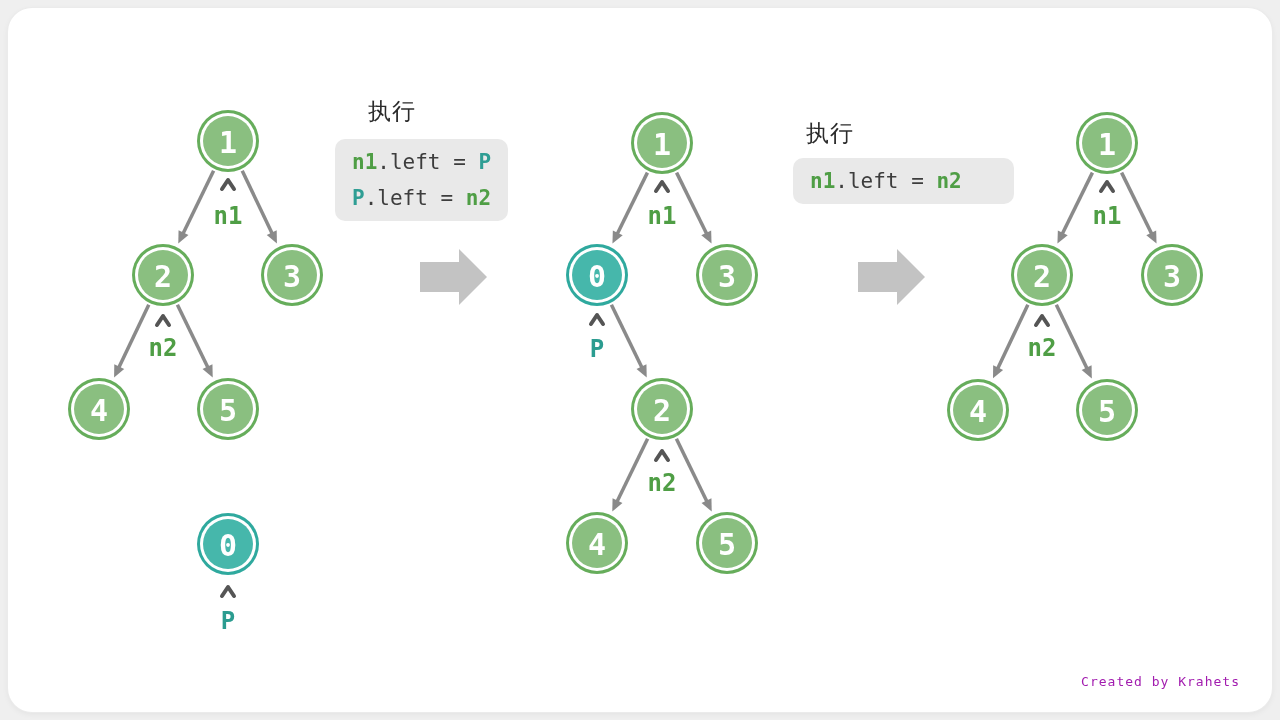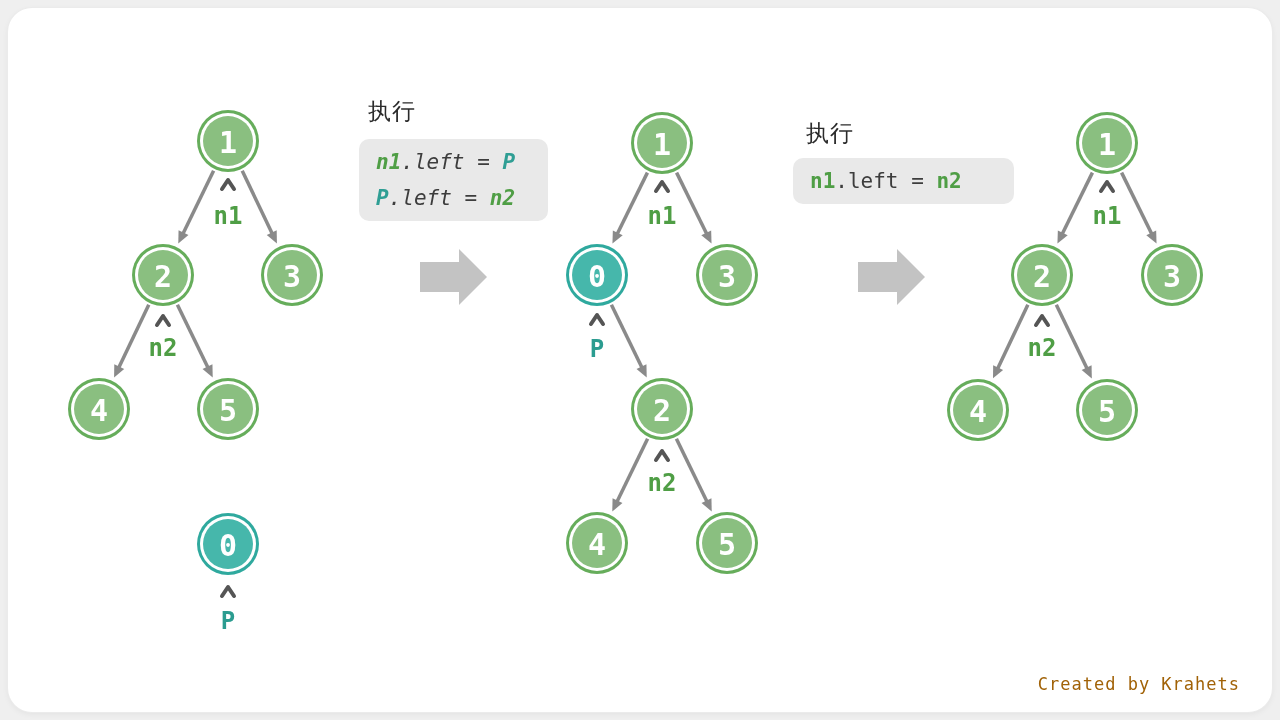--- a/index.html
+++ b/index.html
@@ -7,28 +7,28 @@
   .stage{position:absolute;inset:0;width:1280px;height:720px;}
   .card{position:absolute;inset:8px;background:#ffffff;border-radius:24px;
     box-shadow:0 0 0 1px #ebebeb,0 2px 6px rgba(0,0,0,.06);}
   #fig{position:absolute;left:0;top:0;width:1280px;height:720px;pointer-events:none;}
   .exec-label{position:absolute;font-size:23px;color:#2b2b2b;letter-spacing:1px;}
   .exec-1{left:368px;top:96px;}
   .exec-2{left:806px;top:118px;}
   .code-box{position:absolute;background:#e9e9e9;border-radius:10px;
     font-family:"DejaVu Sans Mono",monospace;font-size:21px;line-height:36px;
     color:#3d3d3d;padding:5px 0;}
-  .code-1{left:359px;top:139px;width:189px;font-style:italic;}
+  .code-1{left:335px;top:139px;width:173px;}
   .code-2{left:793px;top:158px;width:221px;}
   .code-line{padding:0 17px;white-space:pre;}
   .tok-green{color:#4f9e45;font-weight:bold;}
   .tok-teal{color:#2f9e94;font-weight:bold;}
   .tok-plain{color:#3d3d3d;font-weight:normal;}
   .watermark{position:absolute;right:40px;top:674px;font-family:"DejaVu Sans Mono",monospace;
-    font-size:17px;color:#a16207;letter-spacing:1px;}
+    font-size:13px;color:#a21caf;letter-spacing:1px;}
 </style>
 </head>
 <body>
 
 <div class="stage">
   <div class="card"></div>
 
   <svg id="fig" viewBox="0 0 1280 720">
       <g>
         <line x1="213.59753808070232" y1="170.69122918747522" x2="181.76684431908484" y2="236.311428634502" stroke="#8a8a8a" stroke-width="3.5"></line>

